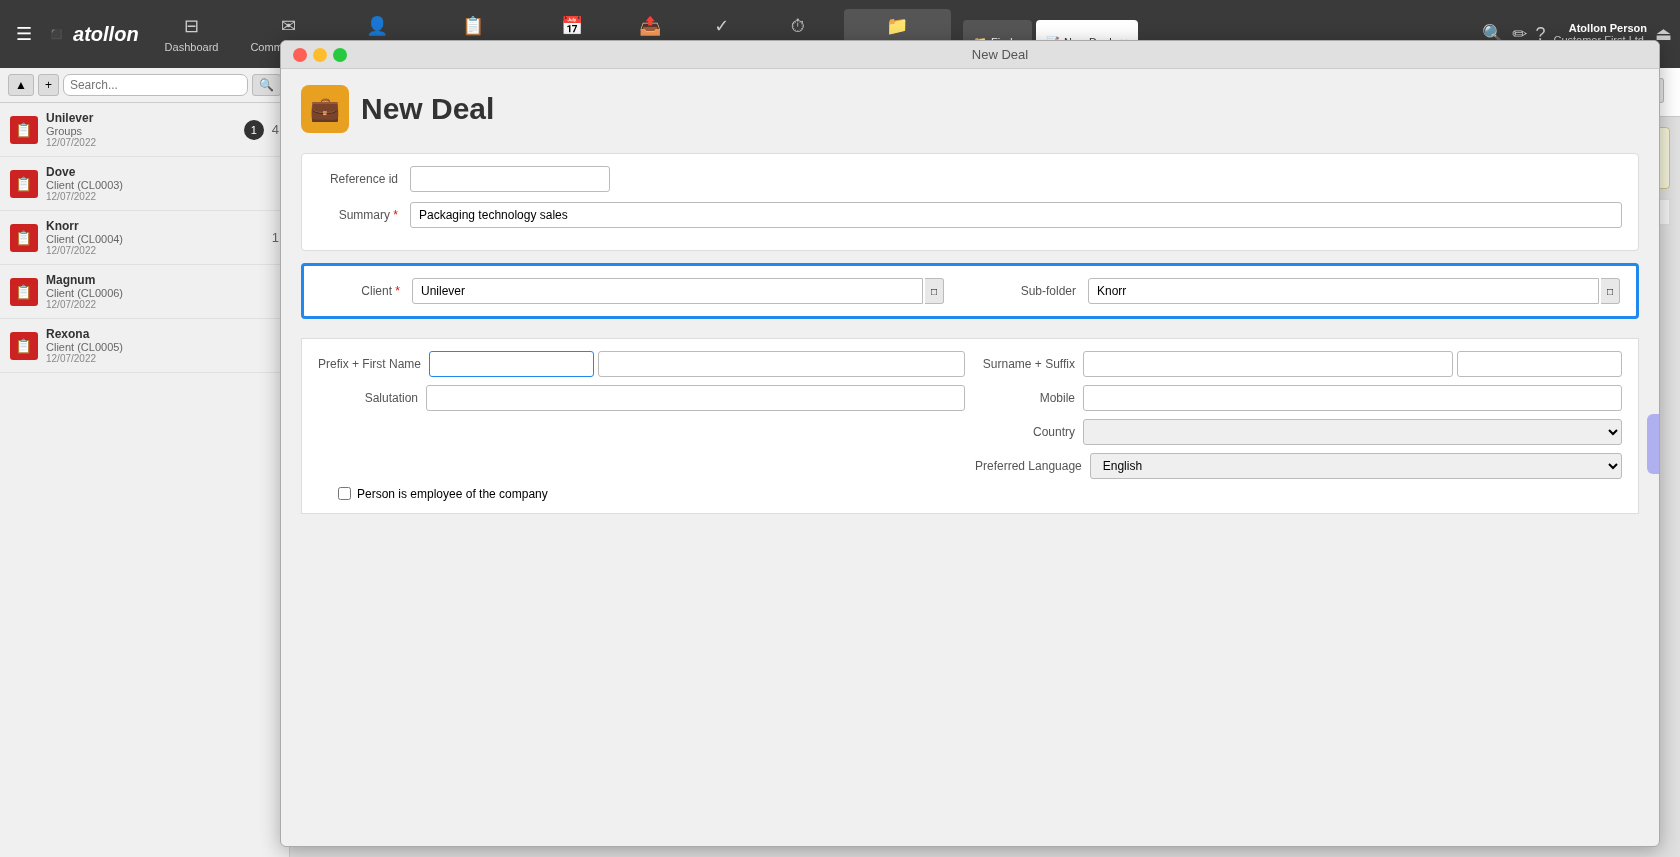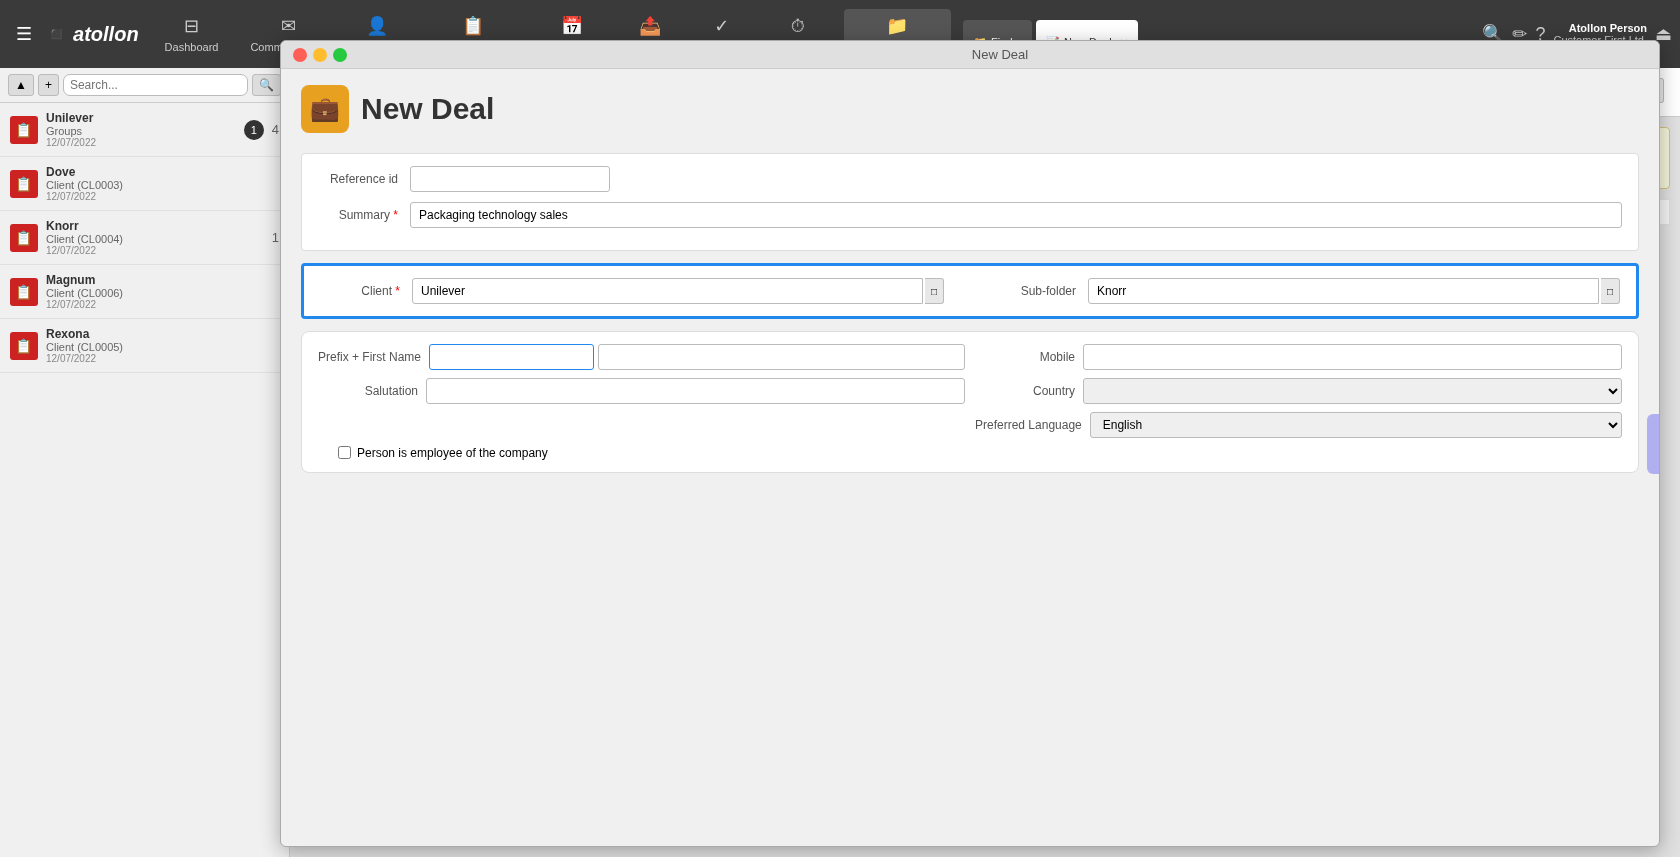--- a/index.html
+++ b/index.html
@@ -79,24 +79,24 @@
 
     .form-section { background: white; border: 1px solid #ddd; border-radius: 4px; padding: 12px 16px; margin-bottom: 12px; }
     .form-row { display: flex; align-items: center; gap: 12px; margin-bottom: 10px; }
     .form-label { color: #555; font-size: 12px; white-space: nowrap; min-width: 80px; text-align: right; }
     .form-label.required::after { content: ' *'; color: red; }
     .form-input { flex: 1; border: 1px solid #bbb; border-radius: 3px; padding: 4px 8px; font-size: 12px; height: 26px; }
     .form-input-with-btn { display: flex; flex: 1; gap: 2px; }
     .form-input-with-btn input { flex: 1; border: 1px solid #bbb; border-radius: 3px 0 0 3px; padding: 4px 8px; font-size: 12px; height: 26px; }
     .form-input-btn { border: 1px solid #bbb; border-left: none; border-radius: 0 3px 3px 0; background: #e8e8e8; padding: 0 6px; cursor: pointer; font-size: 10px; }
 
-    .client-section { background: white; border: 3px solid #2288ee; border-radius: 4px; padding: 12px 16px; margin-bottom: 12px; }
+    .client-section { background: white; border: 3px solid #2288ee; border-radius: 4px; padding: 12px 16px; margin-bottom: 19px; }
     .client-section .form-row { margin-bottom: 0; }
 
-    .contact-section { background: white; border: 1px solid #ddd; border-radius: 8px; padding: 12px 16px; }
+    .contact-section { background: white; border: 1px solid #ddd; border-radius: 0; padding: 12px 16px; }
     .contact-grid { display: grid; grid-template-columns: 1fr 1fr; gap: 10px; }
     .contact-col { display: flex; flex-direction: column; gap: 8px; }
     .contact-row { display: flex; align-items: center; gap: 8px; }
     .contact-label { font-size: 12px; color: #555; white-space: nowrap; min-width: 100px; text-align: right; }
     .contact-input { flex: 1; border: 1px solid #bbb; border-radius: 3px; padding: 4px 8px; font-size: 12px; height: 26px; }
     .contact-input-pair { display: flex; gap: 4px; flex: 1; }
     .contact-input-pair input { flex: 1; border: 1px solid #bbb; border-radius: 3px; padding: 4px 8px; font-size: 12px; height: 26px; }
     .contact-input-pair input.small { flex: 0 0 60px; }
     .checkbox-row { display: flex; align-items: flex-start; gap: 6px; margin-top: 8px; padding-left: 20px; }
 
@@ -411,20 +411,27 @@
               </div>
             </div>
             <div class="contact-row">
               <span class="contact-label">Salutation</span>
               <input class="contact-input" type="text" style="">
             </div>
           </div>
 
           <div class="contact-col">
             <div class="contact-row">
+              <span class="contact-label">Surname + Suffix</span>
+              <div class="contact-input-pair">
+                <input type="text" style="flex: 1 1 0%; border: 1px solid rgb(187, 187, 187); border-radius: 3px; padding: 4px 8px; font-size: 12px; height: 26px;">
+                <input class="small" type="text" style="flex: 0 0 60px; border: 1px solid rgb(187, 187, 187); border-radius: 3px; padding: 4px; font-size: 12px; height: 26px;">
+              </div>
+            </div>
+            <div class="contact-row">
               <span class="contact-label">Mobile</span>
               <input class="contact-input" type="text" style="">
             </div>
             <div class="contact-row">
               <span class="contact-label">Country</span>
               <select class="contact-input">
                 <option value=""></option>
               </select>
             </div>
             <div class="contact-row">

